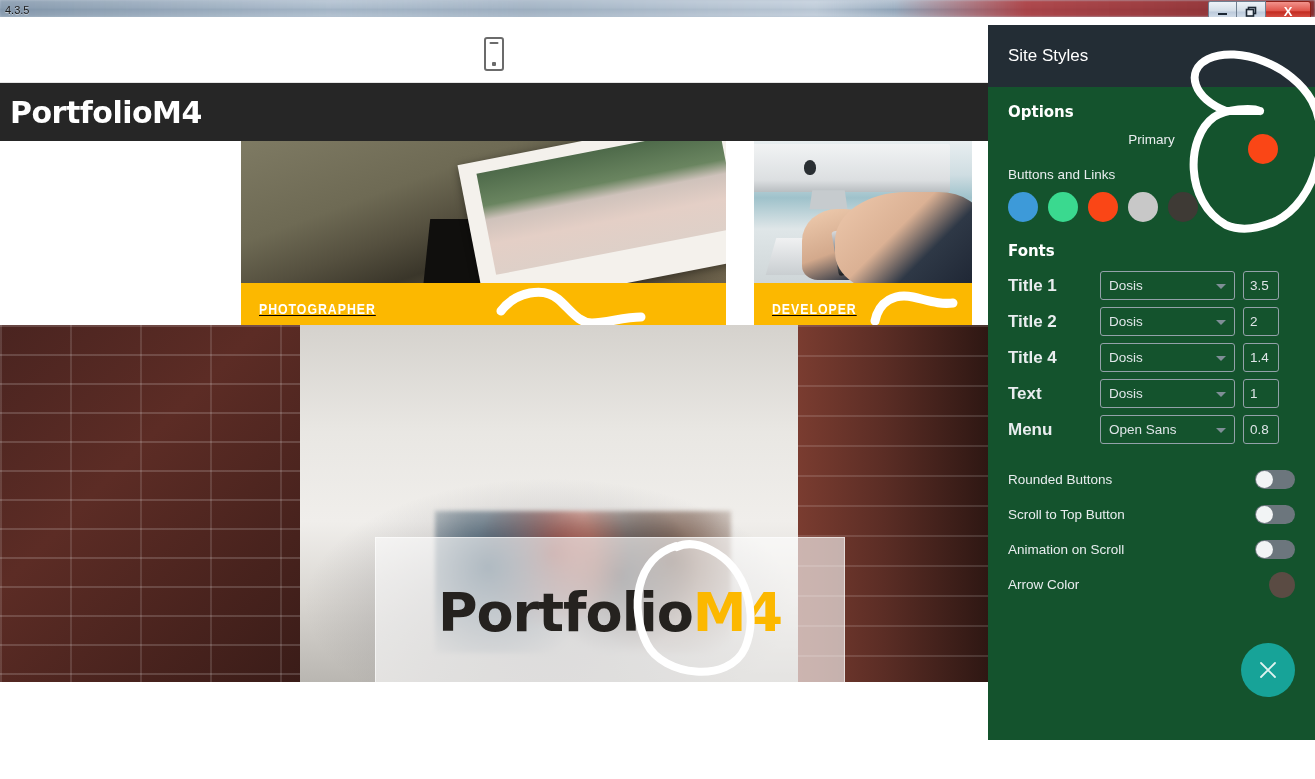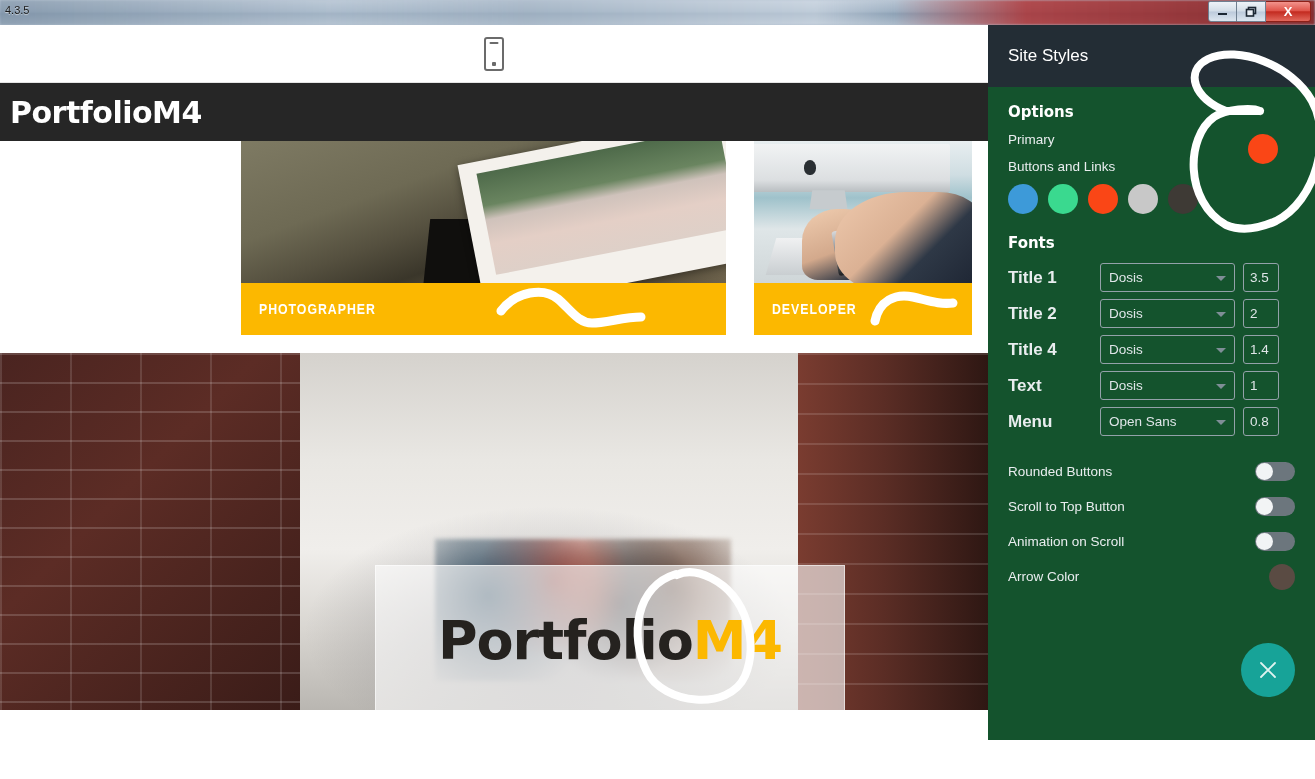--- a/index.html
+++ b/index.html
@@ -7,21 +7,21 @@
     width: 1315px; height: 779px;
     background: #ffffff;
     font-family: "Liberation Sans", sans-serif;
     overflow: hidden;
   }
 
   #app { position: relative; width: 1315px; height: 779px; background: #fff; }
 
   
   .titlebar {
-    position: absolute; left: 0; top: 0; width: 1315px; height: 25px;
+    position: absolute; left: 0; top: 0; width: 1315px; height: 17px;
     background: linear-gradient(to bottom, #b9c6d4 0%, #9fb1c3 45%, #8fa3b7 55%, #aebdcc 100%);
     overflow: hidden;
   }
   .titlebar .tb-blur {
     position: absolute; inset: 0;
     background:
       linear-gradient(to right, rgba(120,140,160,.55) 0%, rgba(200,212,224,.35) 25%,
         rgba(170,185,200,.5) 40%, rgba(225,232,240,.5) 62%, rgba(190,60,60,.0) 68%,
         rgba(175,35,35,.75) 78%, rgba(130,25,25,.85) 100%);
     filter: blur(1px);
@@ -80,22 +80,22 @@
   .site-nav {
     height: 58px; background: #262626; display: flex; align-items: center;
     padding-left: 10px;
   }
   .site-logo {
     color: #fff; font-size: 30px; font-weight: bold; letter-spacing: -0.5px;
     font-family: "DejaVu Sans", sans-serif;
   }
 
   .cards-row {
-    position: relative; height: 212px; background: #fff;
-    display: flex; gap: 28px; padding-left: 241px;
+    position: relative; height: 184px; background: #fff;
+    display: flex; gap: 28px; padding-left: 241px; text-decoration: underline;
   }
   .card { width: 485px; position: relative; overflow: hidden; }
   .card.narrow { width: 218px; }
   .card-img { height: 142px; position: relative; overflow: hidden; }
 
   
   .img-photog {
     position: absolute; inset: 0;
     background:
       radial-gradient(ellipse 60% 100% at 75% 95%, #4a4234 0%, rgba(74,66,52,0) 60%),
@@ -235,21 +235,21 @@
   .panel-title { color: #fff; font-size: 17px; }
 
   .panel-body { padding: 16px 20px 0 20px; position: relative; z-index: 2; }
 
   .sec-title {
     color: #fff; font-size: 15px; font-weight: bold; margin-bottom: 11px;
     font-family: "DejaVu Sans", sans-serif;
   }
   .sec-label { color: #e9edef; font-size: 13.5px; }
 
-  .row-primary { display: flex; align-items: center; margin-bottom: 12px; }
+  .row-primary { display: flex; align-items: center; margin-bottom: 20px; justify-content: center; }
   .swatch-lg {
     width: 30px; height: 30px; border-radius: 50%;
     position: absolute; left: 1248px; top: 134px; z-index: 3;
   }
 
   .swatch-row { display: flex; gap: 10px; margin-top: 10px; }
   .swatch { width: 30px; height: 30px; border-radius: 50%; }
 
   .fonts-block { margin-top: 20px; }
   .font-row { display: flex; align-items: center; margin-bottom: 7px; }

